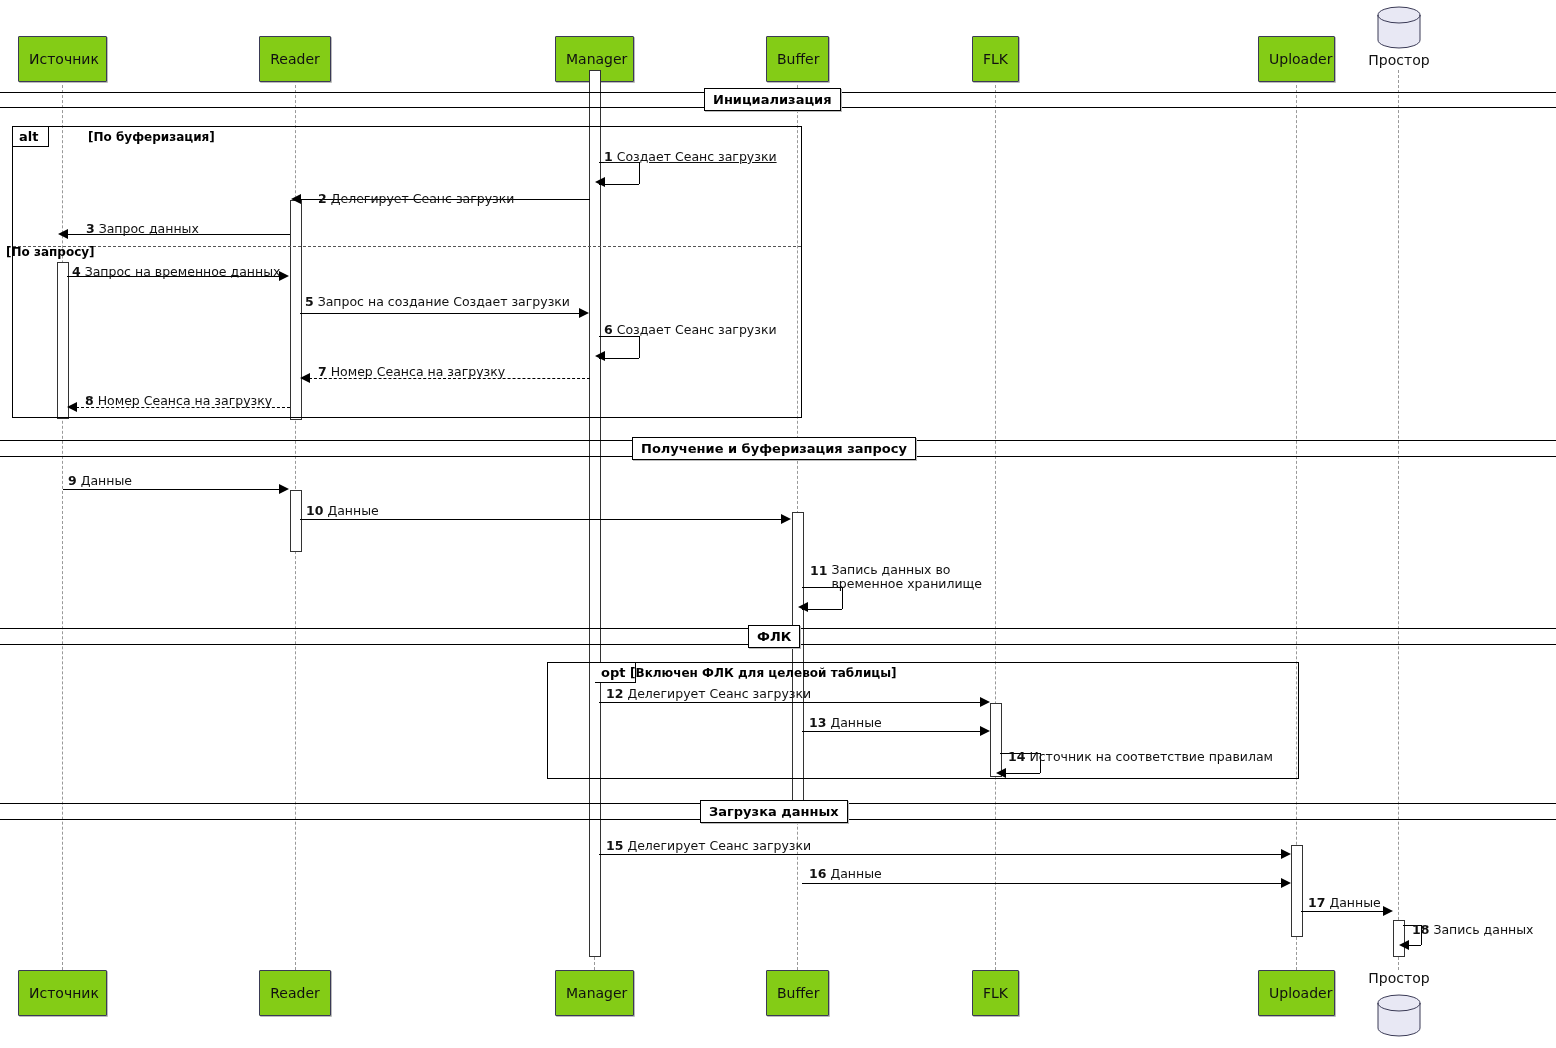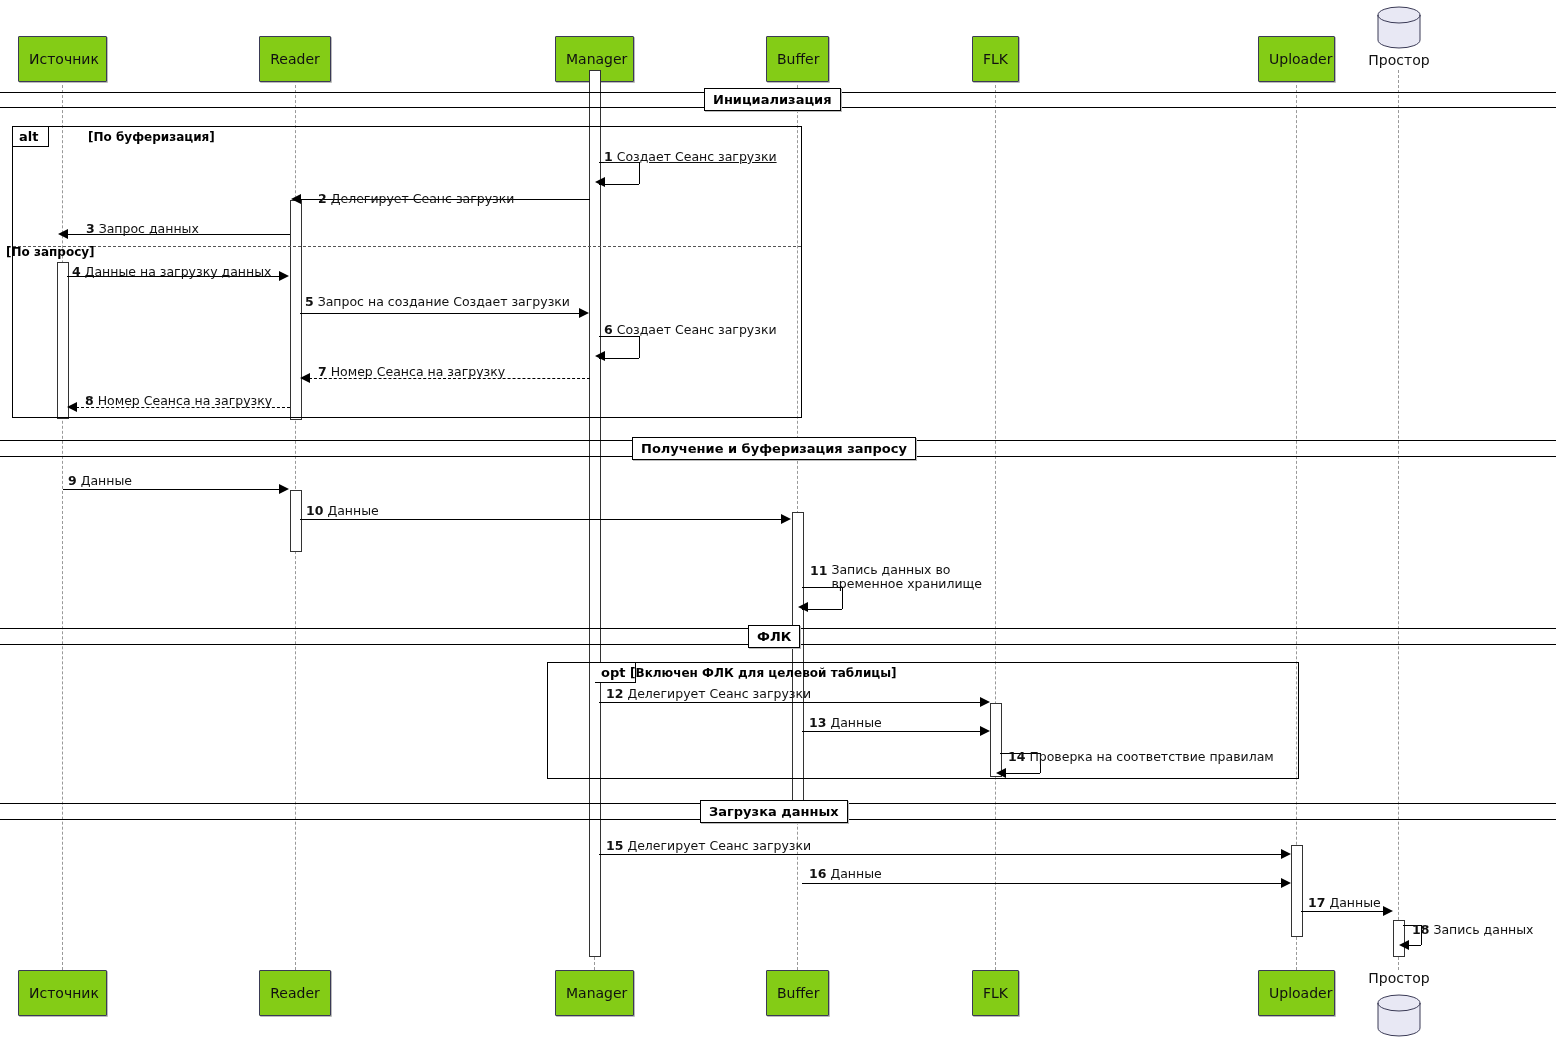--- a/index.html
+++ b/index.html
@@ -102,21 +102,21 @@
   <div class="arrowline" style="left:300px;top:199px;width:290px;"></div>
   <div class="ahead l" style="left:291px;top:194px;"></div>
   <div class="msglabel" style="left:318px;top:191px;"><span class="msgnum">2</span> <span>Делегирует Сеанс загрузки</span></div>
 
   <div class="arrowline" style="left:67px;top:234px;width:223px;"></div>
   <div class="ahead l" style="left:58px;top:229px;"></div>
   <div class="msglabel" style="left:86px;top:221px;"><span class="msgnum">3</span> <span>Запрос данных</span></div>
 
   <div class="arrowline" style="left:67px;top:276px;width:213px;"></div>
   <div class="ahead r" style="left:279px;top:271px;"></div>
-  <div class="msglabel" style="left:72px;top:264px;"><span class="msgnum">4</span> <span>Данные на загрузку данных</span></div>
+  <div class="msglabel" style="left:72px;top:264px;"><span class="msgnum">4</span> <span>Запрос на временное данных</span></div>
 
   <div class="arrowline" style="left:300px;top:313px;width:280px;"></div>
   <div class="ahead r" style="left:579px;top:308px;"></div>
   <div class="msglabel" style="left:305px;top:294px;"><span class="msgnum">5</span> <span>Запрос на создание Создает загрузки</span></div>
 
   <div class="selfloop" style="left:599px;top:336px;width:45px;height:22px;">
     <div class="top" style="top:0;left:0;"></div>
     <div class="right" style="top:0;height:22px;"></div>
     <div class="bot" style="top:22px;left:0;"></div>
   </div>
@@ -166,21 +166,21 @@
   <div class="arrowline" style="left:802px;top:731px;width:179px;"></div>
   <div class="ahead r" style="left:980px;top:726px;"></div>
   <div class="msglabel" style="left:809px;top:715px;"><span class="msgnum">13</span> <span>Данные</span></div>
 
   <div class="selfloop" style="left:1000px;top:753px;width:45px;height:20px;">
     <div class="top" style="top:0;left:0;"></div>
     <div class="right" style="top:0;height:20px;"></div>
     <div class="bot" style="top:20px;left:0;"></div>
   </div>
   <div class="ahead l" style="left:996px;top:768px;"></div>
-  <div class="msglabel" style="left:1008px;top:749px;"><span class="msgnum">14</span> <span>Проверка на соответствие правилам</span></div>
+  <div class="msglabel" style="left:1008px;top:749px;"><span class="msgnum">14</span> <span>Источник на соответствие правилам</span></div>
 
   <div class="divider" style="top:803px;"></div>
   <div class="divider" style="top:819px;"></div>
   <div class="divlabel" style="left:700px;top:800px;">Загрузка данных</div>
 
   <div class="arrowline" style="left:599px;top:854px;width:683px;"></div>
   <div class="ahead r" style="left:1281px;top:849px;"></div>
   <div class="msglabel" style="left:606px;top:838px;"><span class="msgnum">15</span> <span>Делегирует Сеанс загрузки</span></div>
 
   <div class="arrowline" style="left:802px;top:883px;width:480px;"></div>

